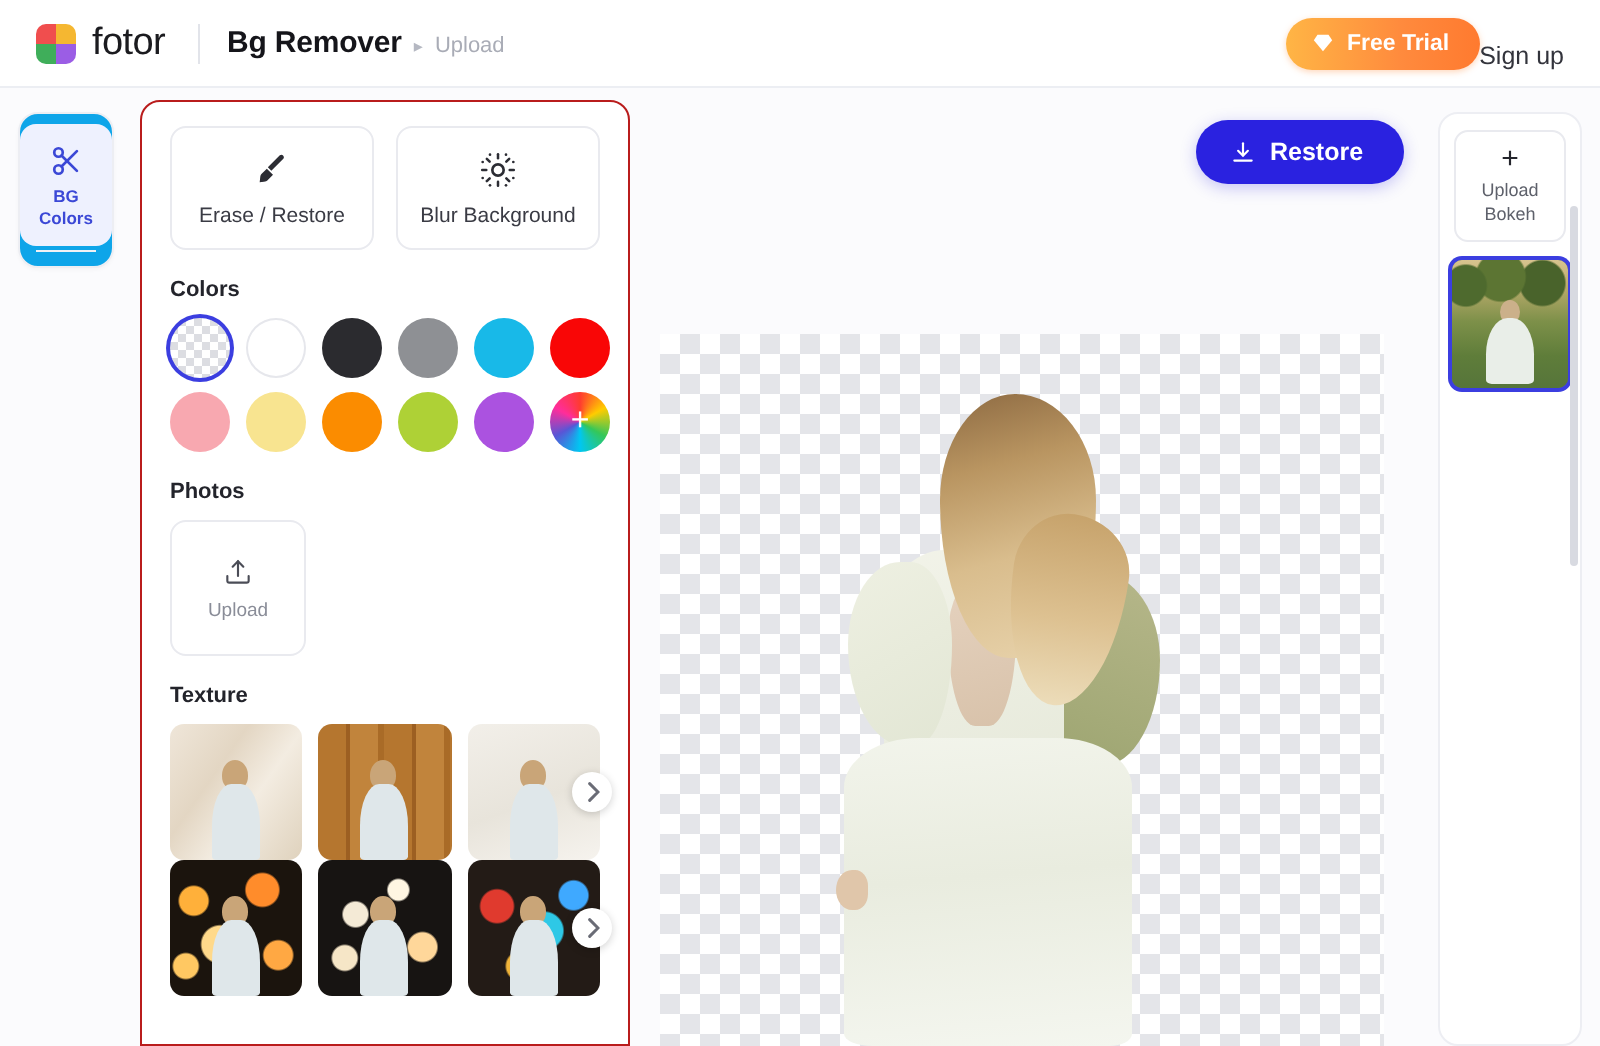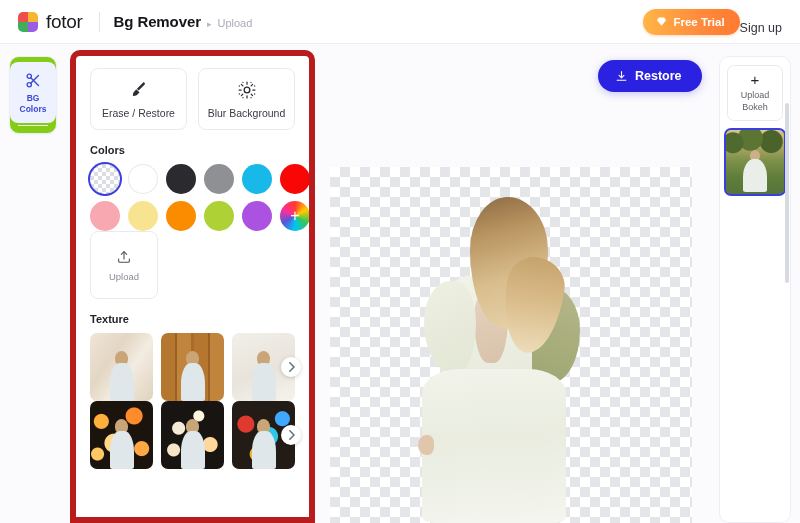--- a/index.html
+++ b/index.html
@@ -39,37 +39,37 @@
   }
   .signup { font-size: 12.5px; color: #33343c; cursor: pointer; }
   .signin {
     background: #2f73f0; color: #fff; font-size: 12.5px; font-weight: 700;
     border: none; border-radius: 999px; padding: 7px 17px; cursor: pointer;
   }
 
   
   .rail {
     position: absolute; left: 9px; top: 56px; width: 48px;
-    background: #84cc16; border: 1px solid #edeef3; border-radius: 10px;
+    background: #0ea5e9; border: 1px solid #edeef3; border-radius: 10px;
     padding: 5px 0; box-shadow: 0 1px 2px rgba(20,20,40,.03);
   }
   .rail-item {
     width: 100%; padding: 8px 2px 9px; text-align: center; cursor: pointer;
     border-radius: 8px;
   }
   .rail-item.active { background: #eef1fe; }
   .rail-ico { height: 20px; display: flex; align-items: center; justify-content: center; }
   .rail-lbl { font-size: 8.5px; line-height: 1.25; margin-top: 3px; color: #4a4c57; }
   .rail-item.active .rail-lbl { color: #3b48d6; font-weight: 700; }
   .rail-sep { height: 1px; background: #f0f1f5; margin: 2px 8px; }
 
   
   .panel {
     position: absolute; left: 70px; top: 50px; width: 245px; height: 473px;
-    background: #fff; border: 6px solid #b91c1c; border-radius: 10px 10px 0 0;
+    background: #fff; border: 1px solid #b91c1c; border-radius: 10px 10px 0 0;
     overflow: hidden; padding: 12px 14px 0;
   }
   .tool-row { display: flex; gap: 11px; }
   .tool-btn {
     flex: 1; height: 62px; background: #fff; border: 1px solid #e9eaef; border-radius: 8px;
     display: flex; flex-direction: column; align-items: center; justify-content: center;
     gap: 7px; cursor: pointer;
   }
   .tool-lbl { font-size: 10.5px; color: #3a3b44; }
   .sec-title { font-size: 11px; font-weight: 700; color: #23242b; margin: 14px 0 8px; }
@@ -339,20 +339,21 @@
       <div class="sw" style="background:#18b9e8"></div>
       <div class="sw" style="background:#f90606"></div>
       <div class="sw" style="background:#f8a8b0"></div>
       <div class="sw" style="background:#f8e490"></div>
       <div class="sw" style="background:#fb8c00"></div>
       <div class="sw" style="background:#aed136"></div>
       <div class="sw" style="background:#ab52e0"></div>
       <div class="sw rainbow">+</div>
     </div>
 
+    <div class="sec-title">Photos</div>
     <div class="upload-card">
       <svg width="16" height="16" viewBox="0 0 24 24" fill="none" stroke="#4b4d57" stroke-width="1.6" stroke-linecap="round">
         <path d="M12 15V4"></path>
           <path d="M8 8l4-4 4 4"></path>
           <path d="M4 15v3.5a1.5 1.5 0 0 0 1.5 1.5h13a1.5 1.5 0 0 0 1.5-1.5V15"></path>
       </svg>
       <span class="upload-lbl">Upload</span>
     </div>
 
     <div class="sec-title">Texture</div>

